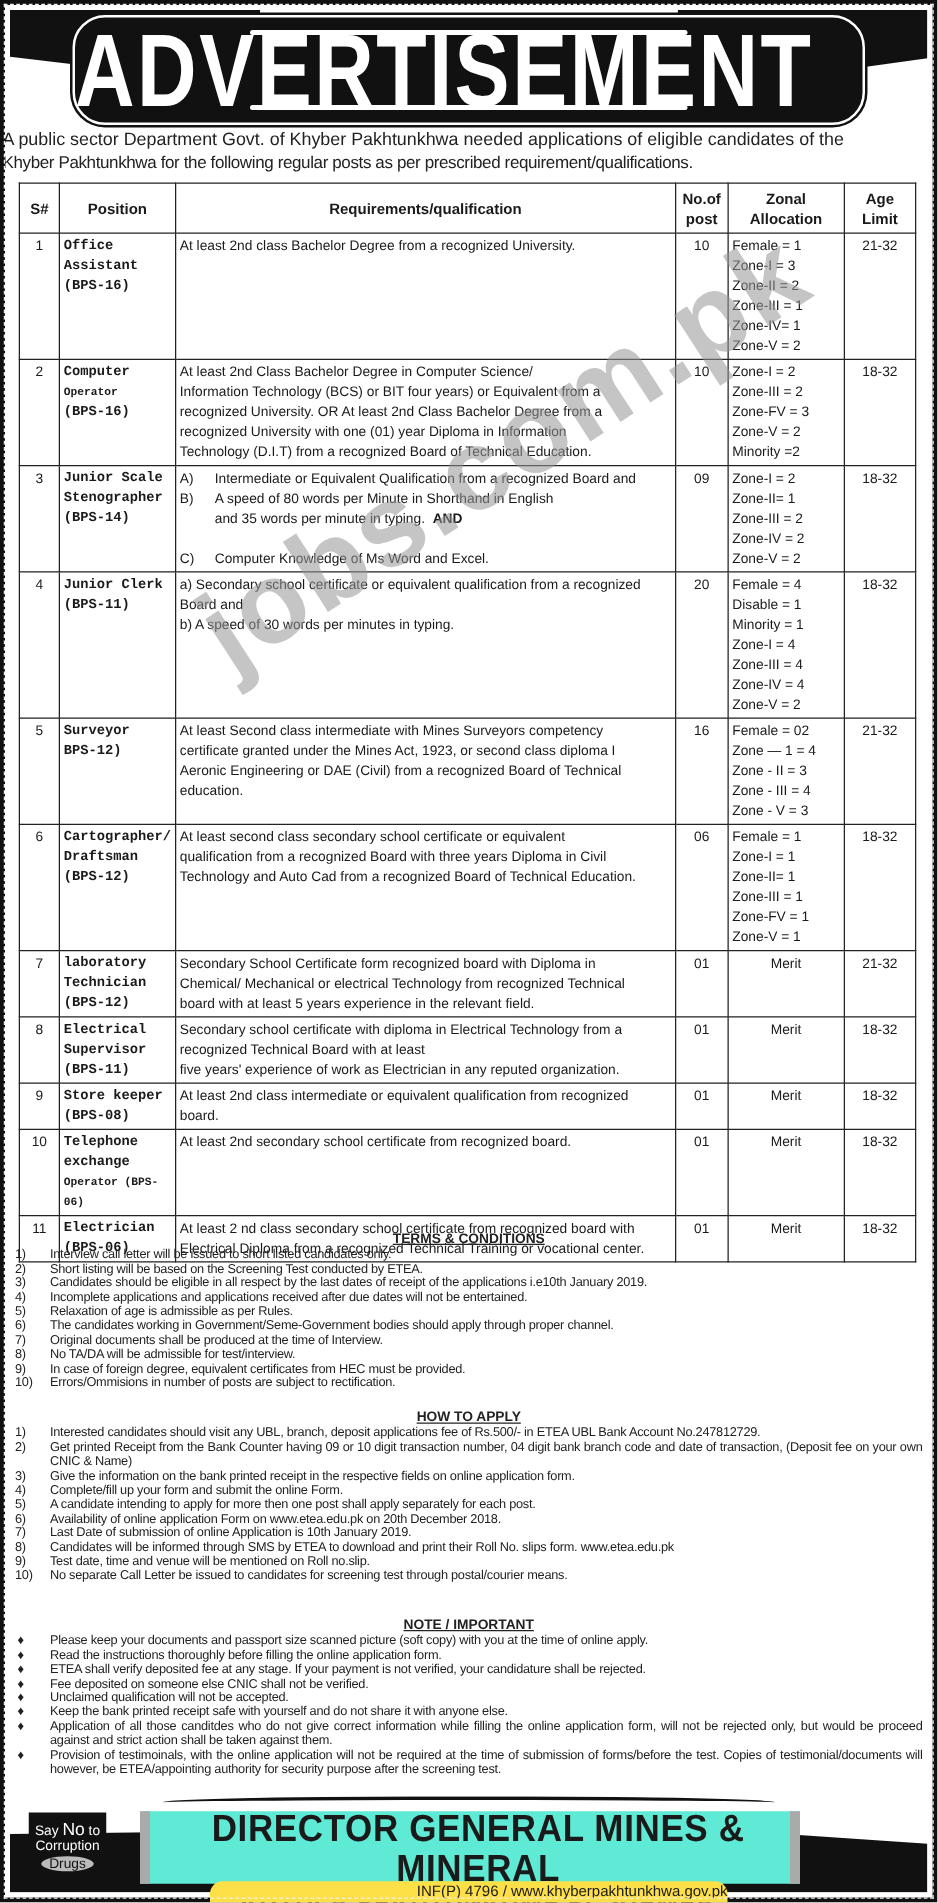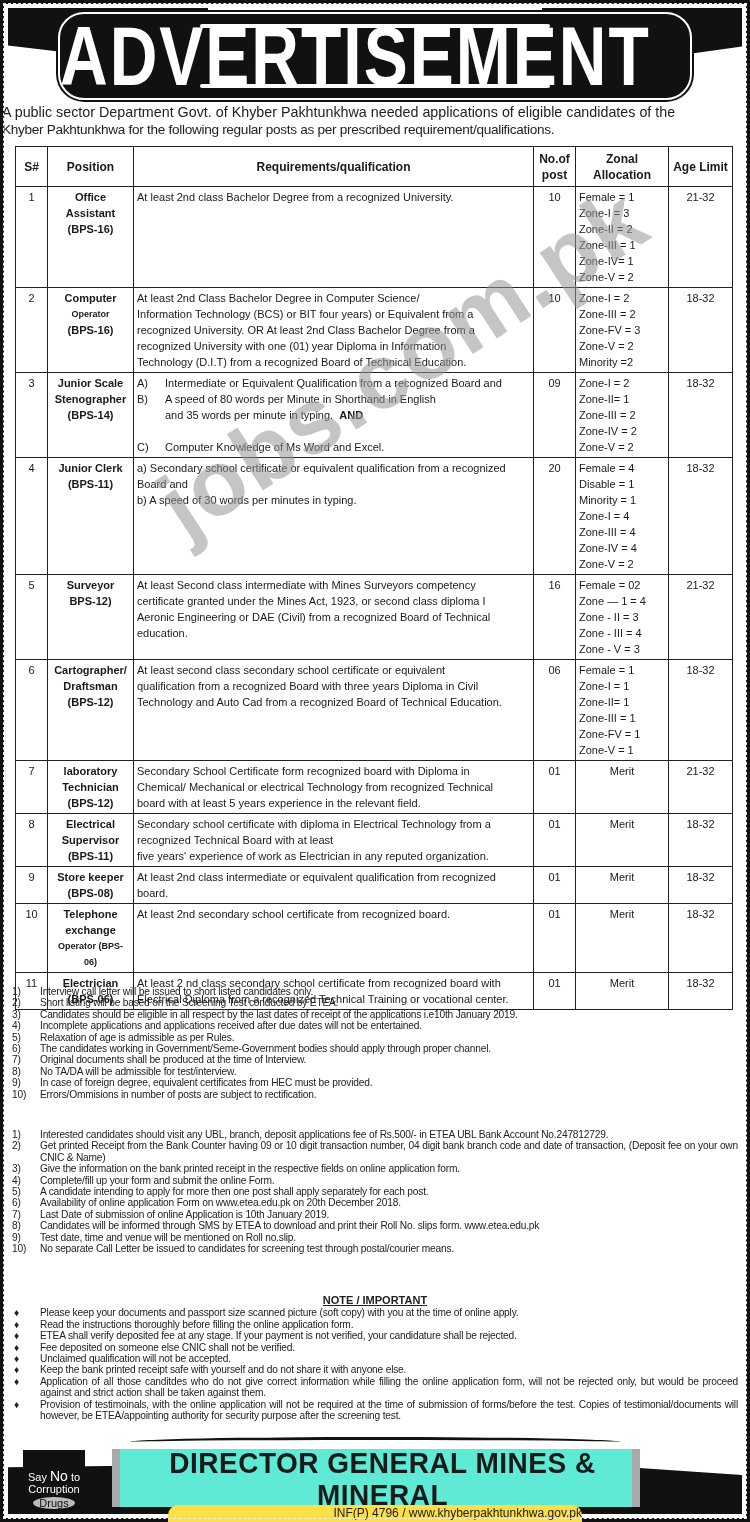--- a/index.html
+++ b/index.html
@@ -19,21 +19,21 @@
   .hdr-title { color: #fff; font-family: "Liberation Sans", sans-serif; font-weight: 900; font-size: 66px; letter-spacing: 2px; transform: scaleY(1.25); line-height: 1; }
 
   .intro { position: absolute; left: 2px; right: 12px; top: 104px; font-size: 14.3px; line-height: 17px; color: #222; }
   .intro p:nth-child(2) { font-size: 13.6px; letter-spacing: -0.3px; }
 
   
   table.jobs { position: absolute; left: 15px; top: 146px; width: 718px; border-collapse: collapse; font-size: 11px; line-height: 16px; }
   table.jobs th, table.jobs td { border: 1.5px solid #222; vertical-align: top; padding: 2px 3px; }
   table.jobs th { font-weight: bold; font-size: 12px; line-height: 16px; text-align: center; vertical-align: middle; height: 40px; }
   td.sn { width: 32px; text-align: center; }
-  td.pos { width: 86px; text-align: center; font-weight: bold; }
+  td.pos { width: 86px; font-weight: bold; font-family: Liberation Mono, monospace; }
   td.req { width: 400px; }
   td.np { width: 42px; text-align: center; vertical-align: middle; }
   td.np.top { vertical-align: top; }
   td.zone { width: 93px; }
   td.zone.center { text-align: center; }
   td.age { text-align: center; vertical-align: middle; }
   td.age.top { vertical-align: top; }
   .req-line { display: block; }
   .req-ab { display: flex; }
   .req-ab .lbl { width: 28px; flex: none; }
@@ -53,21 +53,21 @@
   .section li .bul { width: 28px; flex: none; padding-left: 2px; }
   .section li .txt { flex: 1; text-align: justify; }
 
   
   .ft-black { position: absolute; left: 8px; right: 8px; bottom: 8px; height: 60px; background: #111; clip-path: polygon(0 22%, 27% 18%, 70% 10%, 100% 35%, 100% 100%, 0 100%); }
   .ft-stripe { position: absolute; left: 130px; width: 490px; top: 1437px; height: 10px; border-top: 3px solid #111; border-radius: 50% 50% 0 0; }
   .ft-box { position: absolute; left: 112px; top: 1449px; width: 528px; height: 58px; background: #5eead4; border-right: 8px solid #aaa; border-left: 8px solid #aaa; text-align: center; z-index: 2; padding-left: 13px; }
   .ft-box .l1 { font-weight: 900; font-size: 28px; line-height: 30px; letter-spacing: 0.5px; transform: scaleY(1.08); }
   .ft-box .l2 { font-weight: 900; font-size: 20px; line-height: 24px; letter-spacing: 0.5px; }
   .ft-inf { position: absolute; left: 168px; top: 1505px; width: 414px; height: 17px; background: #fde047; border-radius: 10px 10px 0 0; text-align: right; font-size: 12px; line-height: 17px; z-index: 2; }
-  .logo { position: absolute; left: 23px; top: 1450px; width: 62px; height: 50px; background: #111; color: #fff; text-align: center; font-size: 11px; line-height: 12px; padding-top: 20px; z-index: 2; }
+  .logo { position: absolute; left: 23px; top: 1450px; width: 62px; height: 50px; background: #111; color: #fff; text-align: center; font-size: 11px; line-height: 12px; padding-top: 7px; z-index: 2; }
   .logo .no { font-size: 14px; }
   .logo .drugs { display: inline-block; margin-top: 2px; background: #bbb; color: #111; border-radius: 50%; padding: 0 6px; font-size: 11px; }
 </style>
 </head>
 <body>
 
 <div class="page">
   <div class="frame"></div>
   <div class="inner-white"></div>
   <div class="frame-dash"></div>
@@ -329,20 +329,21 @@
             <span class="req-line">Merit</span>
           </td>
           <td class="age top">18-32</td>
         </tr>
       </tbody>
   </table>
 
   <div class="watermark">jobs.com.pk</div>
 
   <div class="section" style="top:986px">
+    <h3>TERMS &amp; CONDITIONS</h3>
     <ol id="terms-list">
         <li>
           <span class="num">1)</span>
           <span class="txt">Interview call letter will be issued to short listed candidates only.</span>
         </li>
         <li>
           <span class="num">2)</span>
           <span class="txt">Short listing will be based on the Screening Test conducted by ETEA.</span>
         </li>
         <li>
@@ -374,20 +375,21 @@
           <span class="txt">In case of foreign degree, equivalent certificates from HEC must be provided.</span>
         </li>
         <li>
           <span class="num">10)</span>
           <span class="txt">Errors/Ommisions in number of posts are subject to rectification.</span>
         </li>
       </ol>
   </div>
 
   <div class="section" style="top:1129px">
+    <h3>HOW TO APPLY</h3>
     <ol id="apply-list">
         <li>
           <span class="num">1)</span>
           <span class="txt">Interested candidates should visit any UBL, branch, deposit applications fee of Rs.500/- in ETEA UBL Bank Account No.247812729.</span>
         </li>
         <li>
           <span class="num">2)</span>
           <span class="txt">Get printed Receipt from the Bank Counter having 09 or 10 digit transaction number, 04 digit bank branch code and date of transaction, (Deposit fee on your own CNIC &amp; Name)</span>
         </li>
         <li>

